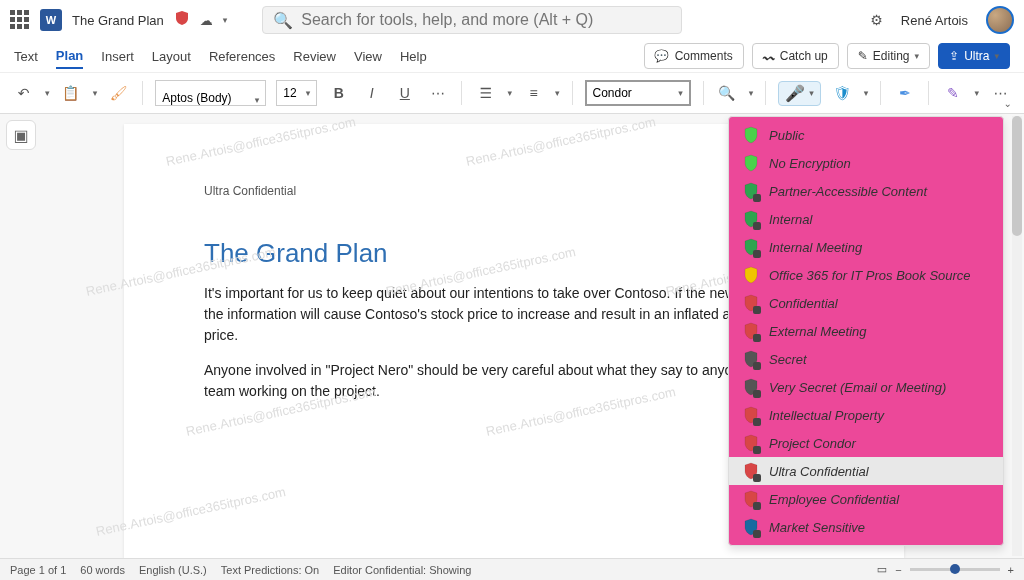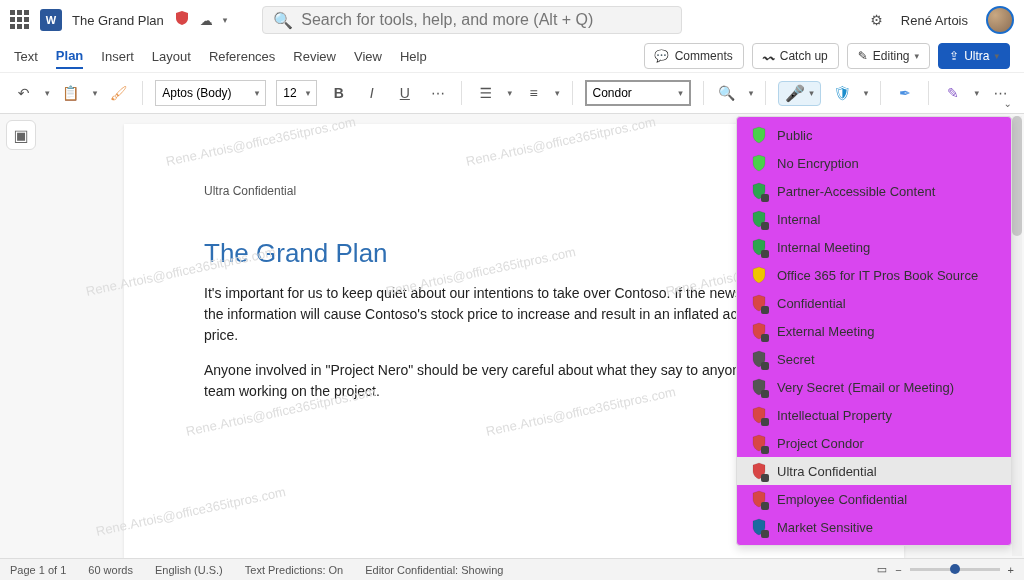--- a/index.html
+++ b/index.html
@@ -26,49 +26,49 @@
 .tab.active { color: #185abd; border-bottom: 2px solid #185abd; font-weight: 600; }
 .tabs-right { margin-left: auto; display: flex; gap: 8px; }
 .pill { height: 26px; border: 1px solid #ccc; border-radius: 4px; background: #fff; display: inline-flex; align-items: center; padding: 0 10px; font-size: 12px; gap: 5px; color: #333; cursor:pointer; }
 .pill.share { background: #185abd; border-color: #185abd; color: #fff; }
 
 
 .ribbon { height: 42px; border-top: 1px solid #eee; border-bottom: 1px solid #ddd; display: flex; align-items: center; padding: 0 12px; gap: 10px; }
 .rbtn { width: 24px; height: 24px; display: inline-flex; align-items: center; justify-content: center; color: #555; font-size: 14px; cursor:pointer; }
 .rsep { width: 1px; height: 24px; background: #e0e0e0; margin: 0 2px; }
 .font-sel, .size-sel, .style-sel { border: 1px solid #ccc; height: 26px; font-size: 12px; padding: 0 6px; background: #fff; display: inline-flex; align-items: center; gap: 6px; }
-.font-sel { width: 115px; }
+.font-sel { width: 115px; align-items: flex-end; }
 .size-sel { width: 42px; }
 .style-sel { width: 110px; border-width: 2px; border-color: #999; }
 .highlight-btn { background: #e6f2fa; border: 1px solid #b3d4ea; border-radius: 4px; padding: 2px 6px; display: inline-flex; align-items: center; gap: 4px; }
 
 
 .canvas-wrap { position: absolute; top: 114px; bottom: 22px; left: 0; right: 0; background: #f7f7f7; display: flex; }
 .side-stub { width: 44px; padding: 6px; }
 .side-stub .stub-btn { width: 30px; height: 30px; border: 1px solid #ddd; border-radius: 6px; background:#fff; display:flex; align-items:center; justify-content:center; color:#666; }
 .page { margin: 10px 0 0 80px; width: 780px; background: #fff; box-shadow: 0 1px 3px rgba(0,0,0,0.1); padding: 60px 80px 200px 80px; position:relative; }
 .watermark { position: absolute; color: #ddd; font-size: 13px; transform: rotate(-12deg); pointer-events: none; }
 .doc-label { font-size: 12px; color: #555; margin-bottom: 40px; }
 .doc-heading { font-size: 26px; color: #2f6fb3; font-weight: 400; margin-bottom: 14px; }
 .doc-para { font-size: 14px; color: #222; line-height: 1.5; margin-bottom: 14px; }
 
 
-.sens-panel { position: absolute; top: 116px; right: 12px; width: 276px; background: #d946ef; border: 1px solid #ddd; box-shadow: 0 4px 8px rgba(0,0,0,0.12); border-radius: 4px; padding: 4px 0; z-index: 50; max-height: 450px; overflow-y: auto; }
+.sens-panel { position: absolute; top: 116px; right: 20px; width: 276px; background: #ec4899; border: 1px solid #ddd; box-shadow: 0 4px 8px rgba(0,0,0,0.12); border-radius: 4px; padding: 4px 0; z-index: 50; max-height: 450px; overflow-y: auto; font-style: italic; }
 .sens-item { display: flex; align-items: center; gap: 10px; padding: 5px 14px; font-size: 13px; color: #333; cursor: pointer; }
 .sens-item.selected { background: #e8e8e8; }
 .shield { width: 16px; height: 18px; position: relative; flex-shrink: 0; }
 .shield svg { width: 16px; height: 18px; display:block; }
 .lock-badge { position: absolute; right: -2px; bottom: -2px; width: 8px; height: 8px; border-radius: 2px; background: #444; }
 
 
 .vscroll { position: absolute; top: 116px; right: 2px; bottom: 24px; width: 10px; background: #f0f0f0; }
 .vscroll-thumb { position: absolute; top: 0; width: 10px; height: 120px; background: #c8c8c8; border-radius: 5px; }
 
 
-.status { position: absolute; bottom: 0; left: 0; right: 0; height: 22px; background: #f3f3f3; border-top: 1px solid #ddd; display: flex; align-items: center; padding: 0 10px; gap: 22px; font-size: 11px; color: #555; }
+.status { position: absolute; bottom: 0; left: 0; right: 0; height: 22px; background: #f3f3f3; border-top: 1px solid #ddd; display: flex; align-items: center; padding: 0 10px; gap: 14px; font-size: 11px; color: #555; }
 .status .zoom { margin-left: auto; display: flex; align-items: center; gap: 8px; }
 .zoom-track { width: 90px; height: 3px; background: #ccc; position: relative; }
 .zoom-thumb { position: absolute; left: 40px; top: -4px; width: 10px; height: 10px; background: #2b579a; border-radius: 50%; }
 
 .overflow-chev { position:absolute; right:12px; top:98px; font-size:10px; color:#666; }
 </style>
 </head>
 <body>
 
 <div class="titlebar">

